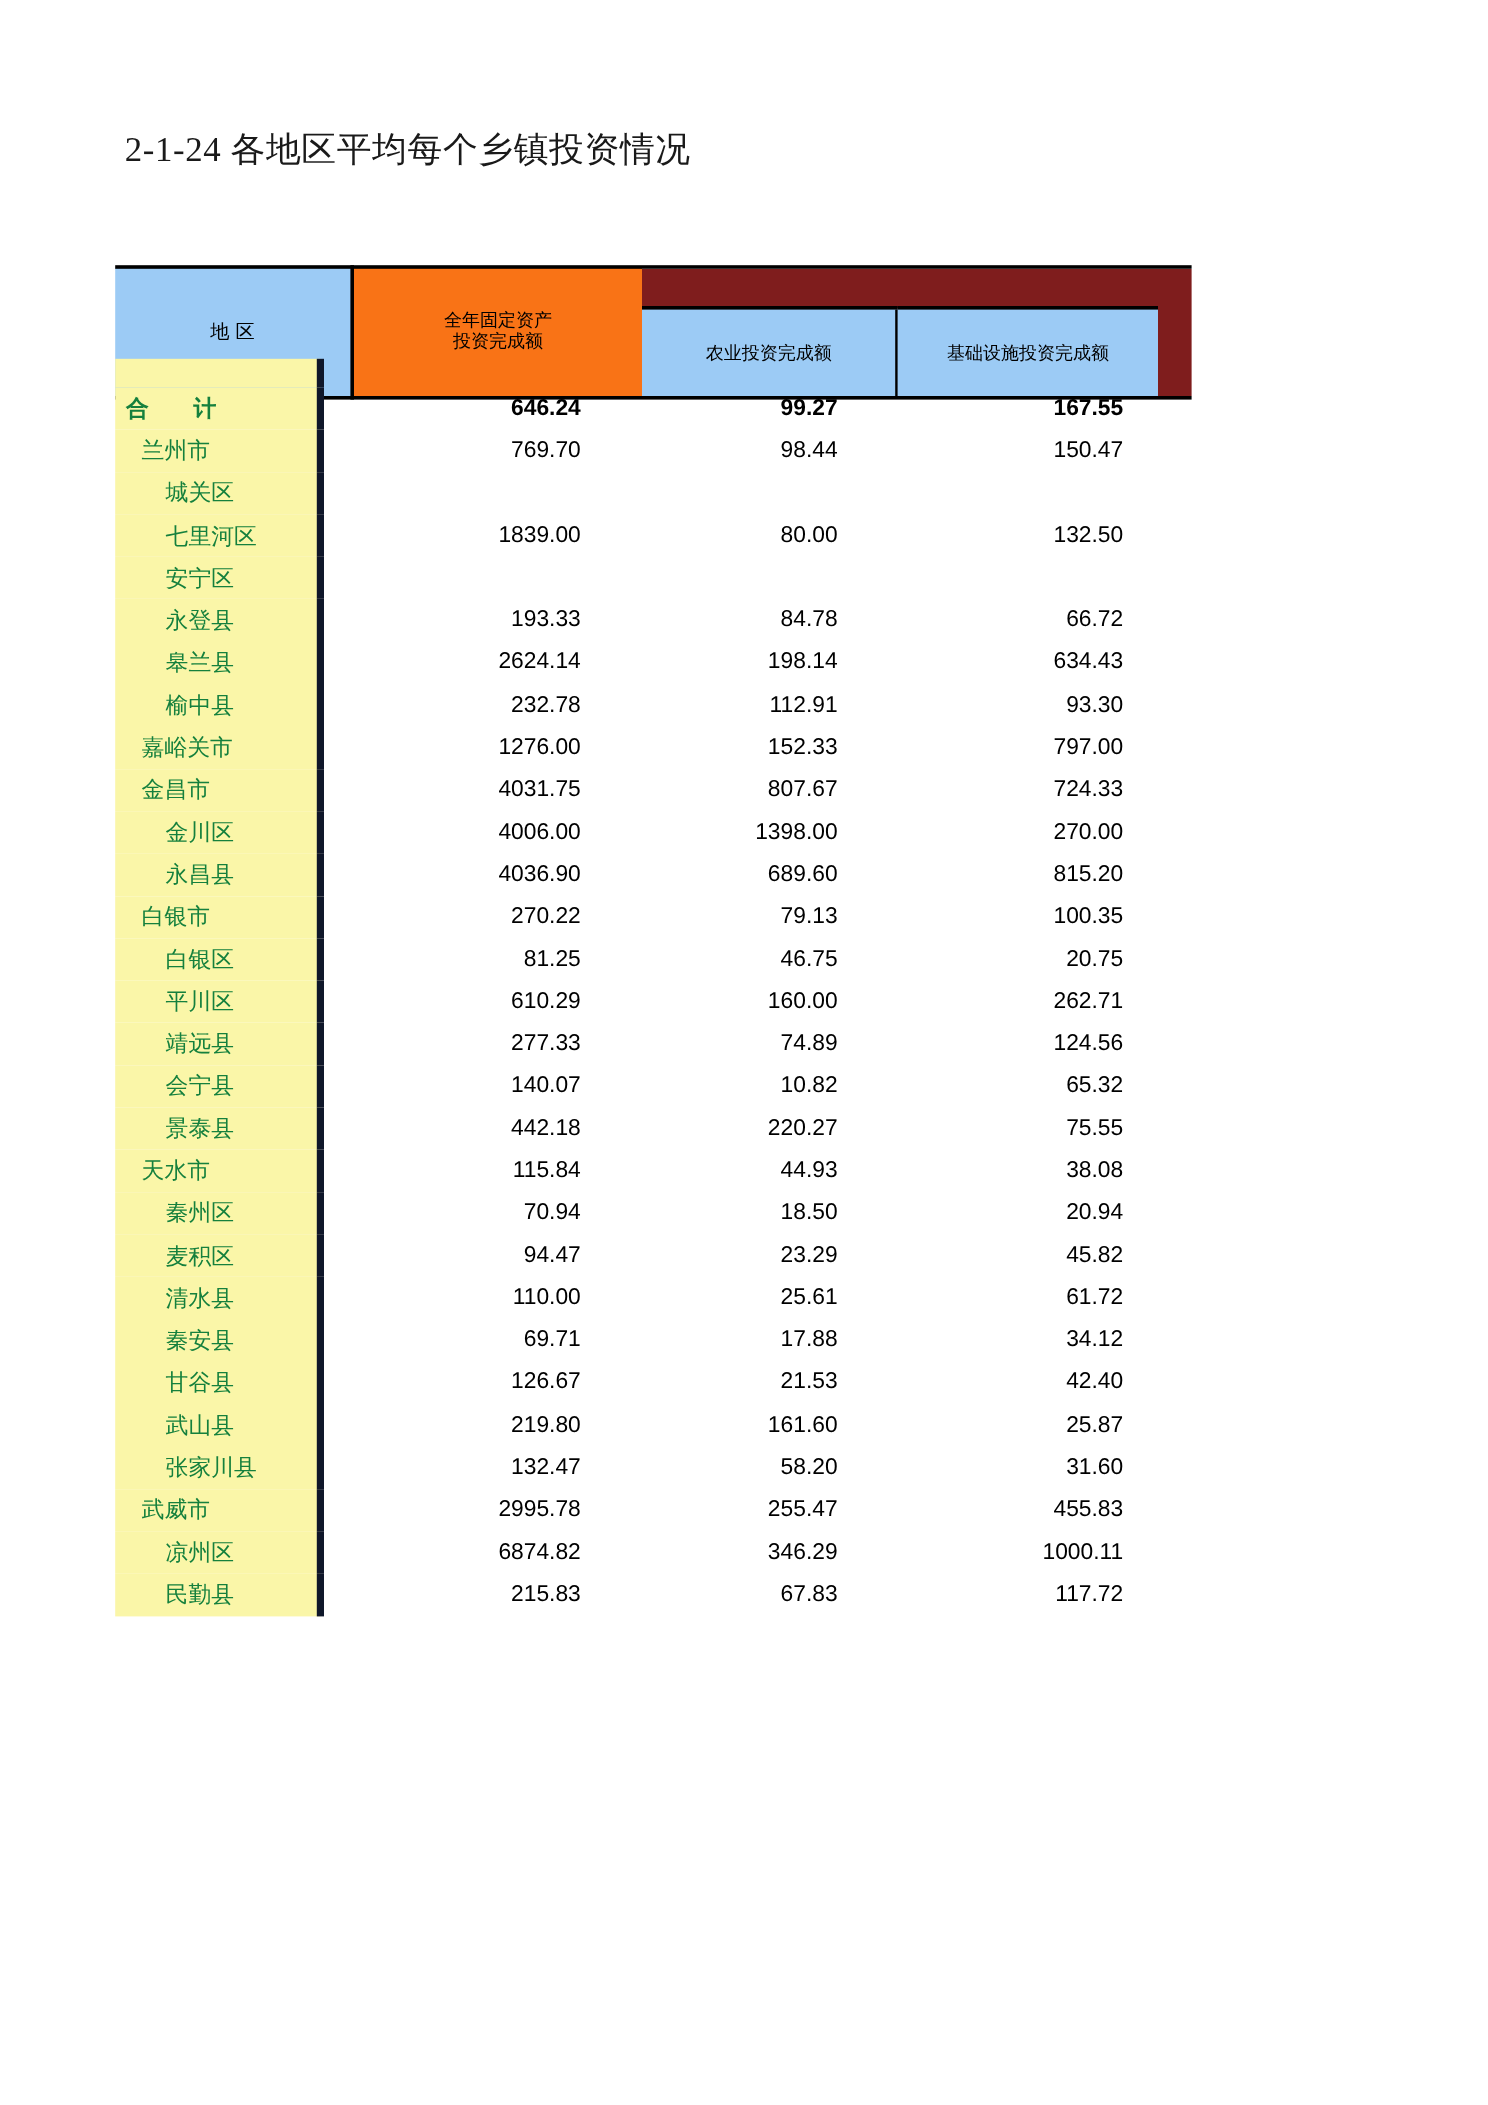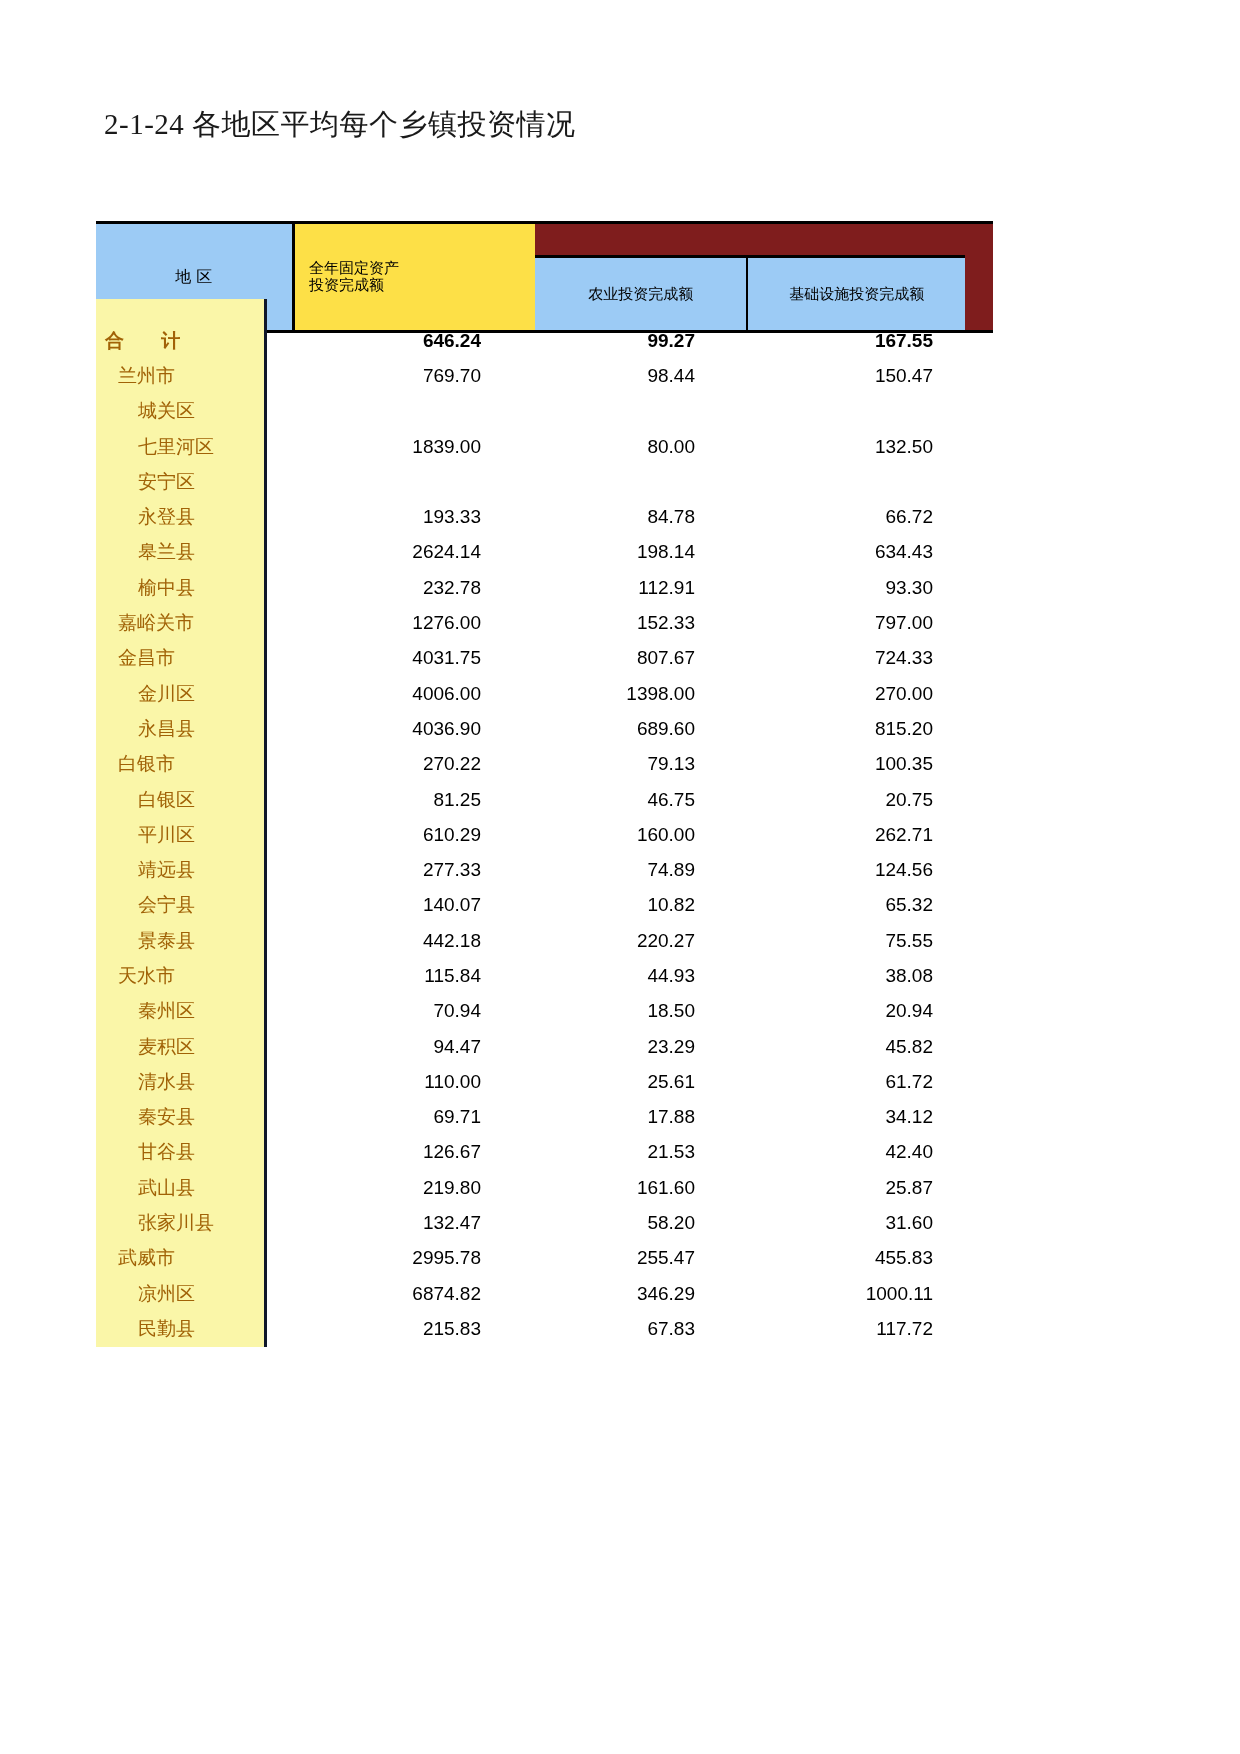--- a/index.html
+++ b/index.html
@@ -59,24 +59,24 @@
     border-bottom: 3px solid #000;
     border-right: 3px solid #000;
     text-align: center;
     font-size: 16px;
     font-family: "Liberation Serif", "DejaVu Serif", serif;
     letter-spacing: 0.5px;
   }
   .hdr-total {
     width: 212px;
     height: 78px;
-    background: #fde047;
+    background: #f97316;
     border-top: 3px solid #000;
     border-bottom: 3px solid #000;
-    text-align: left;
+    text-align: center;
     font-size: 15px;
     line-height: 1.12;
     font-family: "Liberation Serif", "DejaVu Serif", serif;
     padding-bottom: 18px;
     vertical-align: middle;
   }
   .hdr-sub-holder {
     width: 430px;
     height: 78px;
     background: #7f1d1d;
@@ -124,25 +124,25 @@
   table.body td {
     padding: 0;
     margin: 0;
     height: 35.3px;
     font-size: 19px;
     font-family: "Liberation Sans", "DejaVu Sans", sans-serif;
   }
   td.c-region {
     width: 168px;
     background: #FAF6A8;
-    border-right: 3px solid #0f172a;
+    border-right: 6px solid #0f172a;
     font-size: 19px;
     font-family: "Liberation Serif", "DejaVu Serif", serif;
     white-space: nowrap;
-    color: #a16207;
+    color: #15803d;
   }
   td.c-num {
     width: 214px;
     text-align: right;
     padding-right: 24px;
     color: #000;
     white-space: nowrap;
   }
   td.c-num.n2 { width: 214px; padding-right: 24px; }
   td.c-num.n3 { width: 214px; padding-right: 18px; }

